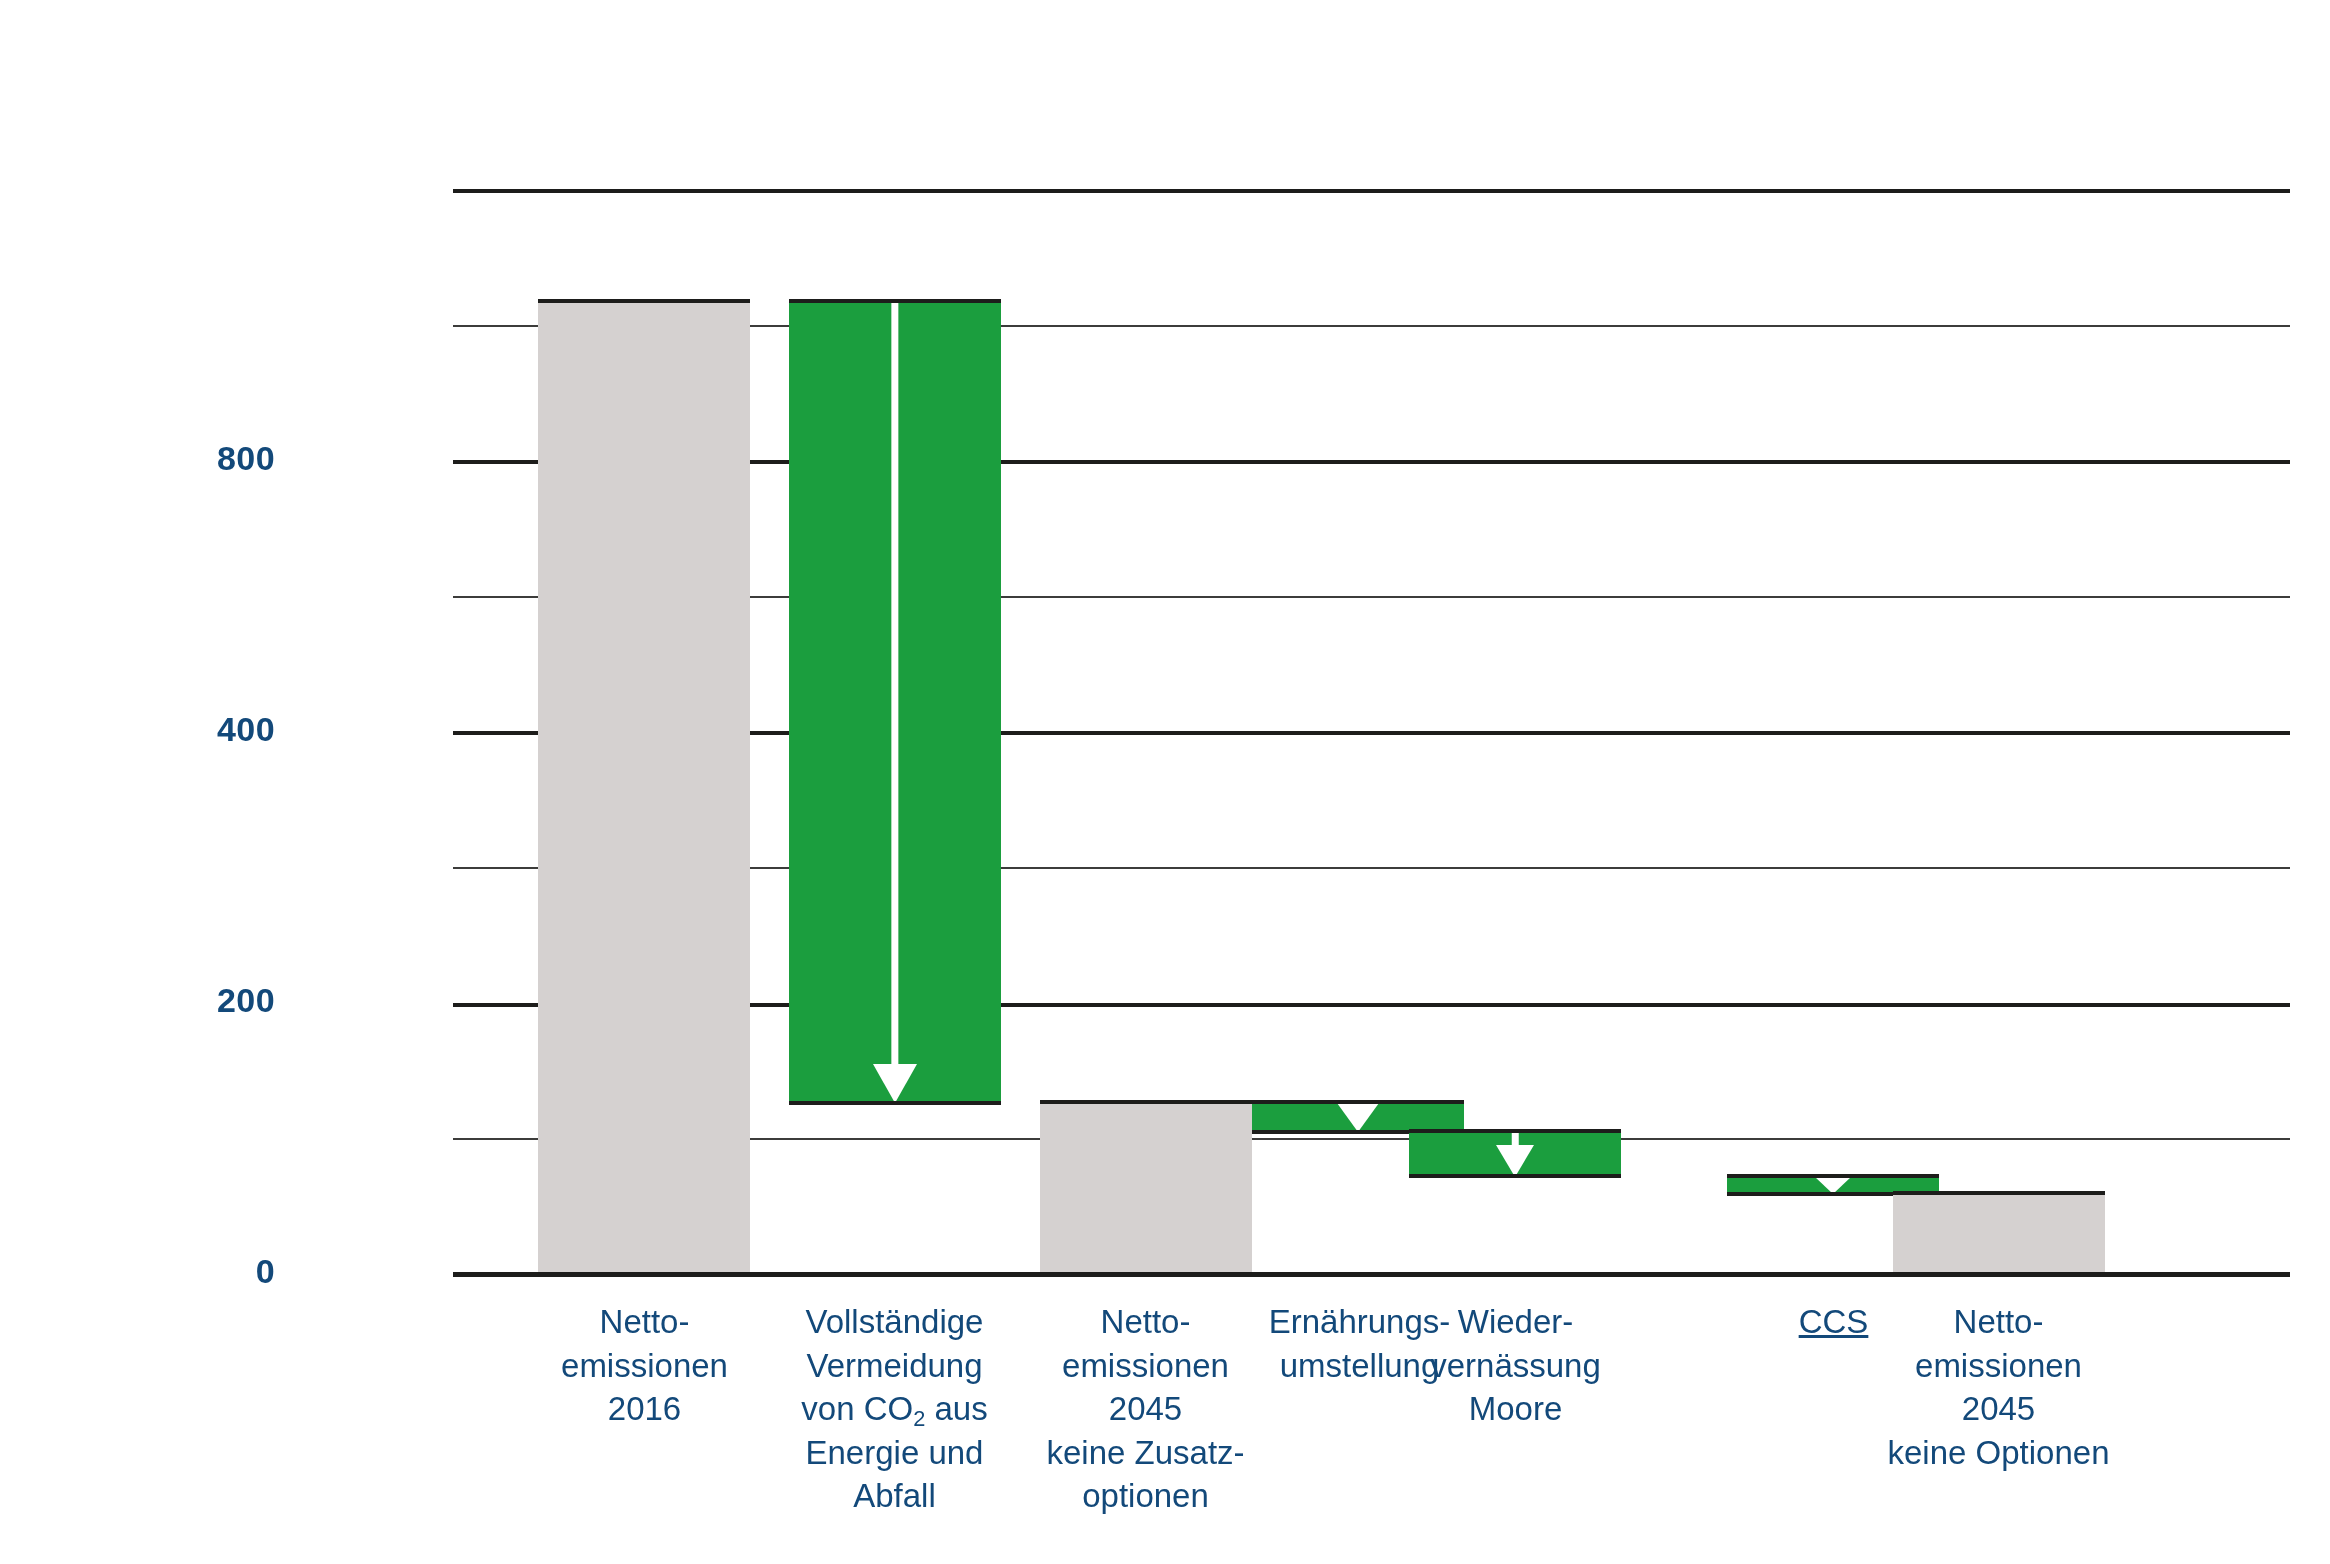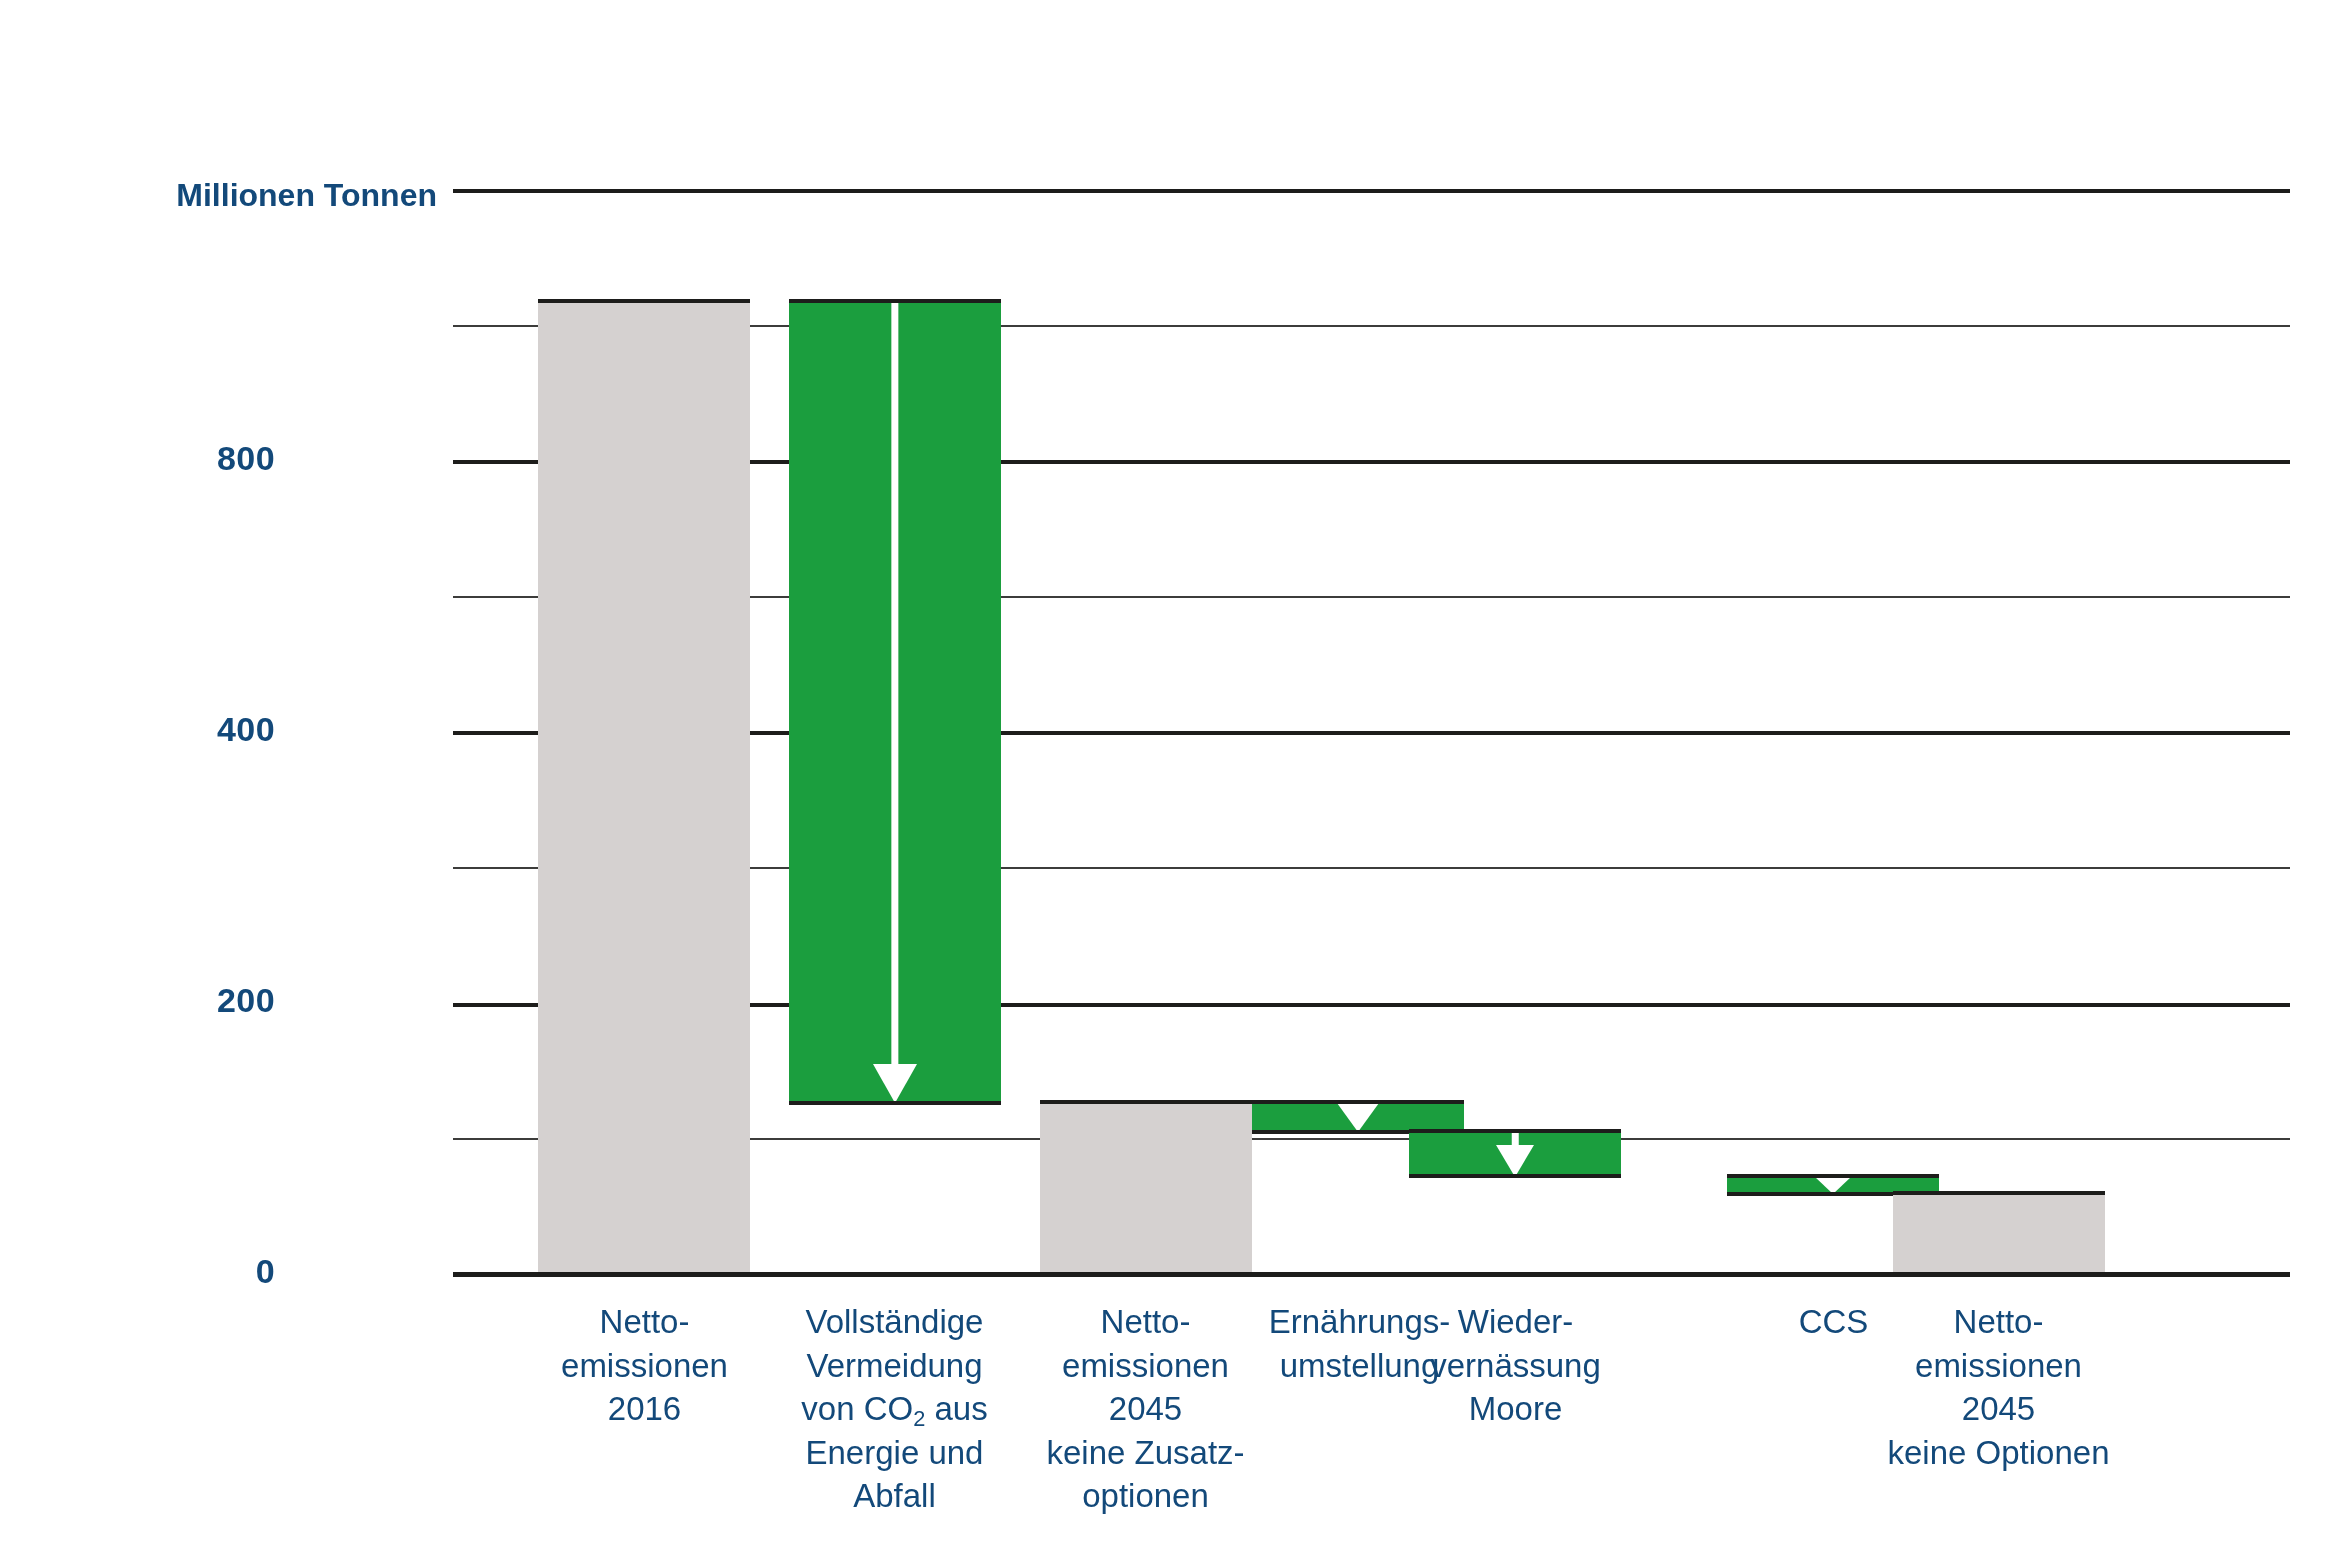--- a/index.html
+++ b/index.html
@@ -130,21 +130,20 @@
     position: relative;
     top: 0.27em;
   }
 </style>
 </head>
 <body>
 
 <div id="chart-root">
 
   <div class="axis-title">
-    <div>Millionen Tonnen</div>
   </div>
 
   <div class="plot">
 
     <div class="gridline major" style="top:189px"></div>
     <div class="gridline minor" style="top:325px"></div>
     <div class="gridline major" style="top:460px"></div>
     <div class="gridline minor" style="top:596px"></div>
     <div class="gridline major" style="top:731px"></div>
     <div class="gridline minor" style="top:867px"></div>
@@ -228,21 +227,21 @@
     <div>Wieder-</div>
     <div>vernässung</div>
     <div>Moore</div>
   </div>
 
   <div class="cat-label" style="left:1238px; width:243px;">
     <div>Ernährungs-</div>
     <div>umstellung</div>
   </div>
 
-  <div class="cat-label" style="left:1712px; width:243px;">
+  <div class="cat-label" style="left:1712px; width:243px;text-decoration:underline;">
     <div>CCS</div>
   </div>
 
   <div class="cat-label" style="left:1869px; width:259px;">
     <div>Netto-</div>
     <div>emissionen</div>
     <div>2045</div>
     <div>keine Optionen</div>
   </div>
 

